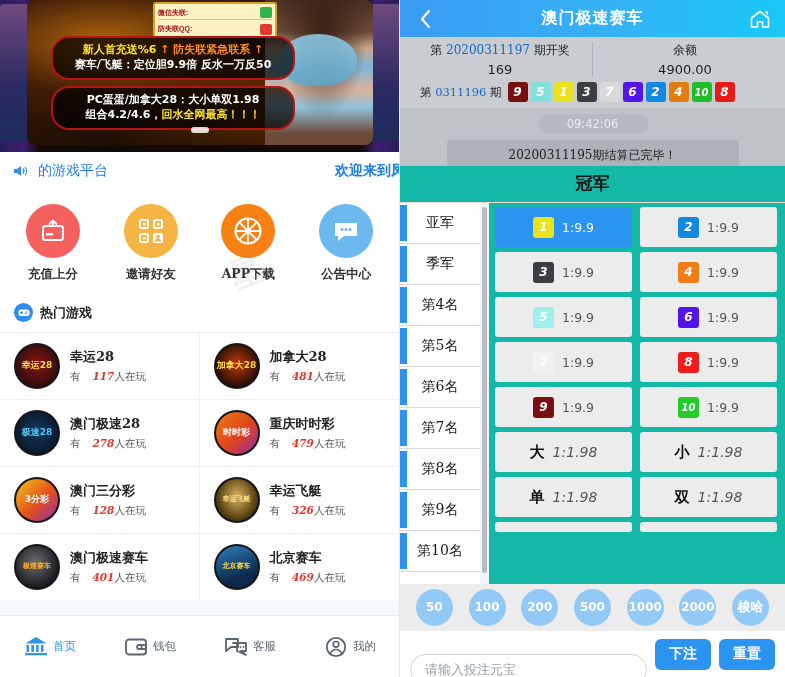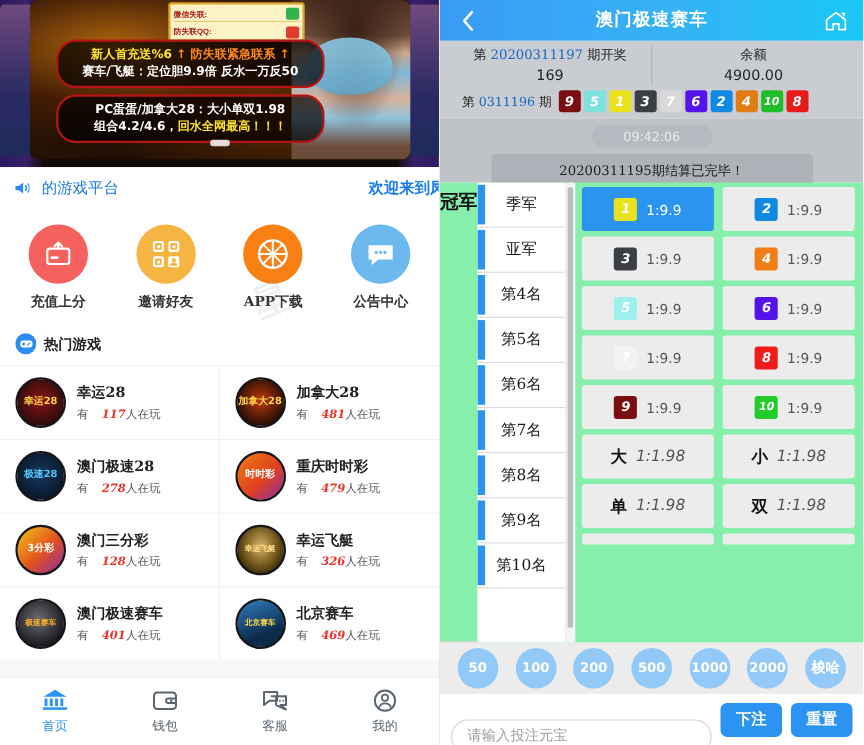--- a/index.html
+++ b/index.html
@@ -107,21 +107,21 @@
     font-family:"DejaVu Sans", sans-serif; }
   .g-txt { min-width: 0; }
   .g-name { font-size: 13px; color: #222; font-weight: bold; white-space: nowrap;
     font-family: "DejaVu Serif", serif; }
   .g-sub { font-size: 10.5px; color: #555; margin-top: 4px; white-space: nowrap;
     font-family: "DejaVu Serif", serif; }
   .g-sub em { color: #e8342a; font-style: italic; font-weight: bold; margin-left: 12px; }
 
   .tabbar { position: absolute; left: 0; bottom: 0; width: 400px; height: 62px;
     background: #fff; border-top: 1px solid #e6e8ea; display: flex; }
-  .tab { flex: 1; display: flex; flex-direction: column; align-items: center;
+  .tab { flex: 1; display: flex; flex-direction: row; align-items: center;
     justify-content: center; gap: 5px; color: #5a6570; }
   .tab.active { color: #2b93f0; }
   .tab-label { font-size: 11.5px; font-family: "DejaVu Serif", serif; }
 
   .watermark { position: absolute; pointer-events: none; opacity: .10;
     color: #6a7a88; font-size: 34px; font-weight: bold; transform: rotate(-22deg); }
 
   
   .right-panel { width: 385px; height: 677px; position: relative;
     background: #ffffff; display: flex; flex-direction: column; overflow: hidden; }
@@ -153,22 +153,22 @@
   .r-chat { background: #bfc2c7; flex: none; height: 58px; padding: 6px 0 0;
     position: relative; }
   .chat-time { margin: 0 auto; width: 110px; height: 20px; border-radius: 10px;
     background: #b6b9bf; color: #e9eaec; font-size: 11.5px;
     display: flex; align-items: center; justify-content: center;
     font-family: "DejaVu Sans", sans-serif; }
   .chat-msg { margin: 6px auto 0; width: 292px; background: #aeb1b7;
     border-radius: 4px; padding: 7px 10px; text-align: center;
     font-size: 12px; color: #212121; font-family: "DejaVu Serif", serif; }
 
-  .r-gamearea { flex: 1; display: flex; min-height: 0;
-    background: #86efac; position: relative; }
+  .r-gamearea { flex: 1; display: flex; flex-direction: column; min-height: 0;
+    background: #14b8a6; position: relative; }
   .ga-title { text-align: center; font-size: 17px; font-weight: bold; color: #111;
     padding: 6px 0 7px; font-family: "DejaVu Serif", serif;
     border-bottom: 1px solid #f1d7d7; }
   .ga-body { flex: 1; display: flex; min-height: 0; }
 
   .pos-list { width: 80px; flex: none; overflow: hidden; position: relative;
     background: #fff; }
   .pos-item { height: 41px; display: flex; align-items: center; justify-content: center;
     border-bottom: 1px solid #d8dade; font-size: 14px; color: #1a1a1a;
     position: relative; font-family: "DejaVu Serif", serif; }
@@ -481,24 +481,24 @@
       <div class="chat-time">09:42:06</div>
       <div class="chat-msg">20200311195期结算已完毕！</div>
     </div>
 
     <div class="r-gamearea">
       <div class="ga-title">冠军</div>
       <div class="ga-body">
 
         <div class="pos-list">
           <div class="pos-item">
+              <span>亚军</span>
+            </div>
+          <div class="pos-item">
               <span>季军</span>
-            </div>
-          <div class="pos-item">
-              <span>亚军</span>
             </div>
           <div class="pos-item">
               <span>第4名</span>
             </div>
           <div class="pos-item">
               <span>第5名</span>
             </div>
           <div class="pos-item">
               <span>第6名</span>
             </div>

